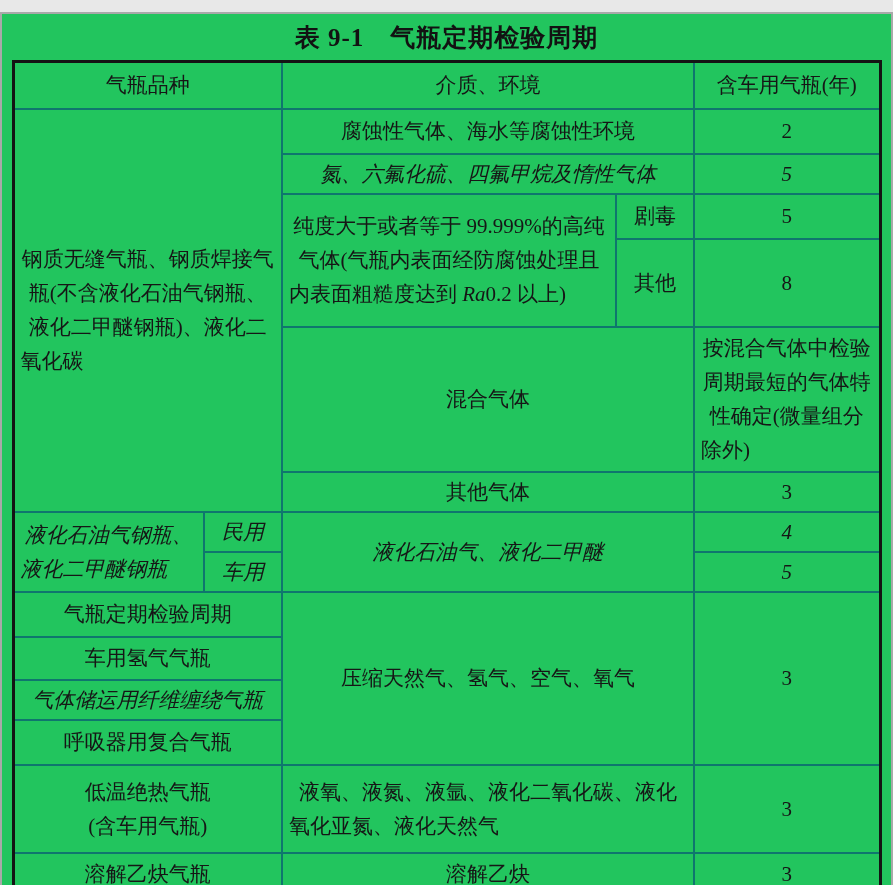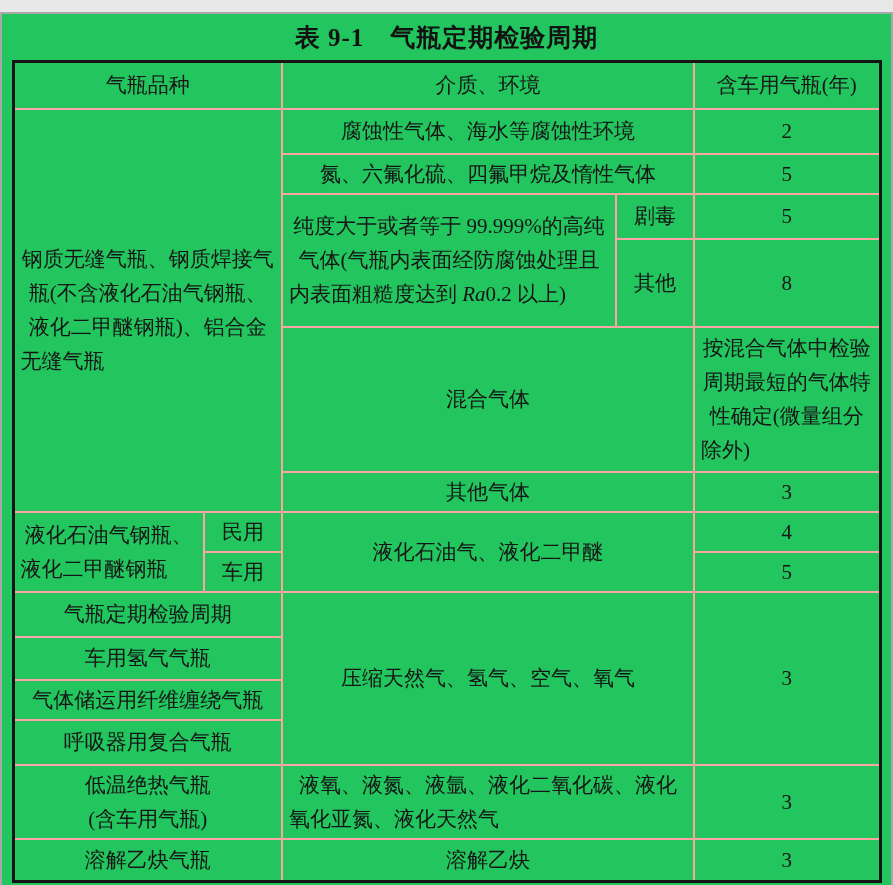--- a/index.html
+++ b/index.html
@@ -29,21 +29,21 @@
     white-space: pre;
   }
   table.inspection {
     border-collapse: collapse;
     table-layout: fixed;
     margin: 0 auto;
     border: 3px solid #141414;
   }
   table.inspection th,
   table.inspection td {
-    border: 2px solid #fca5a5;
+    border: 2px solid #0f766e;
     font-size: 21px;
     font-weight: normal;
     text-align: center;
     vertical-align: middle;
     padding: 2px 6px;
     line-height: 1.62;
     overflow: hidden;
     color: #161616;
   }
   td.just {
@@ -53,26 +53,26 @@
   }
   td.lh-wide { line-height: 2.12; }
   td.lh-mid  { line-height: 1.72; }
   td.num { font-size: 22px; }
   td.preline { white-space: pre-line; }
   i.ra { font-style: italic; }
 
   
   tr.h47  { height: 47px; }
   tr.h45  { height: 45px; }
-  tr.h44  { height: 28px; }
+  tr.h44  { height: 28px; font-style: italic; }
   tr.h43  { height: 43px; }
   tr.h42  { height: 28px; }
   tr.h88  { height: 88px; }
   tr.h145 { height: 145px; }
-  tr.h75  { height: 74px; }
+  tr.h75  { height: 88px; }
 </style>
 </head>
 <body>
 
 <div class="page">
 
   <div class="doc-title">表 9-1　气瓶定期检验周期</div>
 
   <table class="inspection">
     <colgroup>
@@ -84,21 +84,21 @@
     </colgroup>
 
     <tbody>
         <tr class="h47">
       <th colspan="2">气瓶品种</th>
       <th colspan="2">介质、环境</th>
       <th>含车用气瓶(年)</th>
     </tr>
 
     <tr class="h45">
-      <td colspan="2" rowspan="6" class="just lh-wide">钢质无缝气瓶、钢质焊接气瓶(不含液化石油气钢瓶、液化二甲醚钢瓶)、铝合金无缝气瓶</td>
+      <td colspan="2" rowspan="6" class="just lh-wide">钢质无缝气瓶、钢质焊接气瓶(不含液化石油气钢瓶、液化二甲醚钢瓶)、液化二氧化碳</td>
       <td colspan="2">腐蚀性气体、海水等腐蚀性环境</td>
       <td class="num">2</td>
     </tr>
 
     <tr class="h44">
       <td colspan="2">氮、六氟化硫、四氟甲烷及惰性气体</td>
       <td class="num">5</td>
     </tr>
 
     <tr class="h45">

